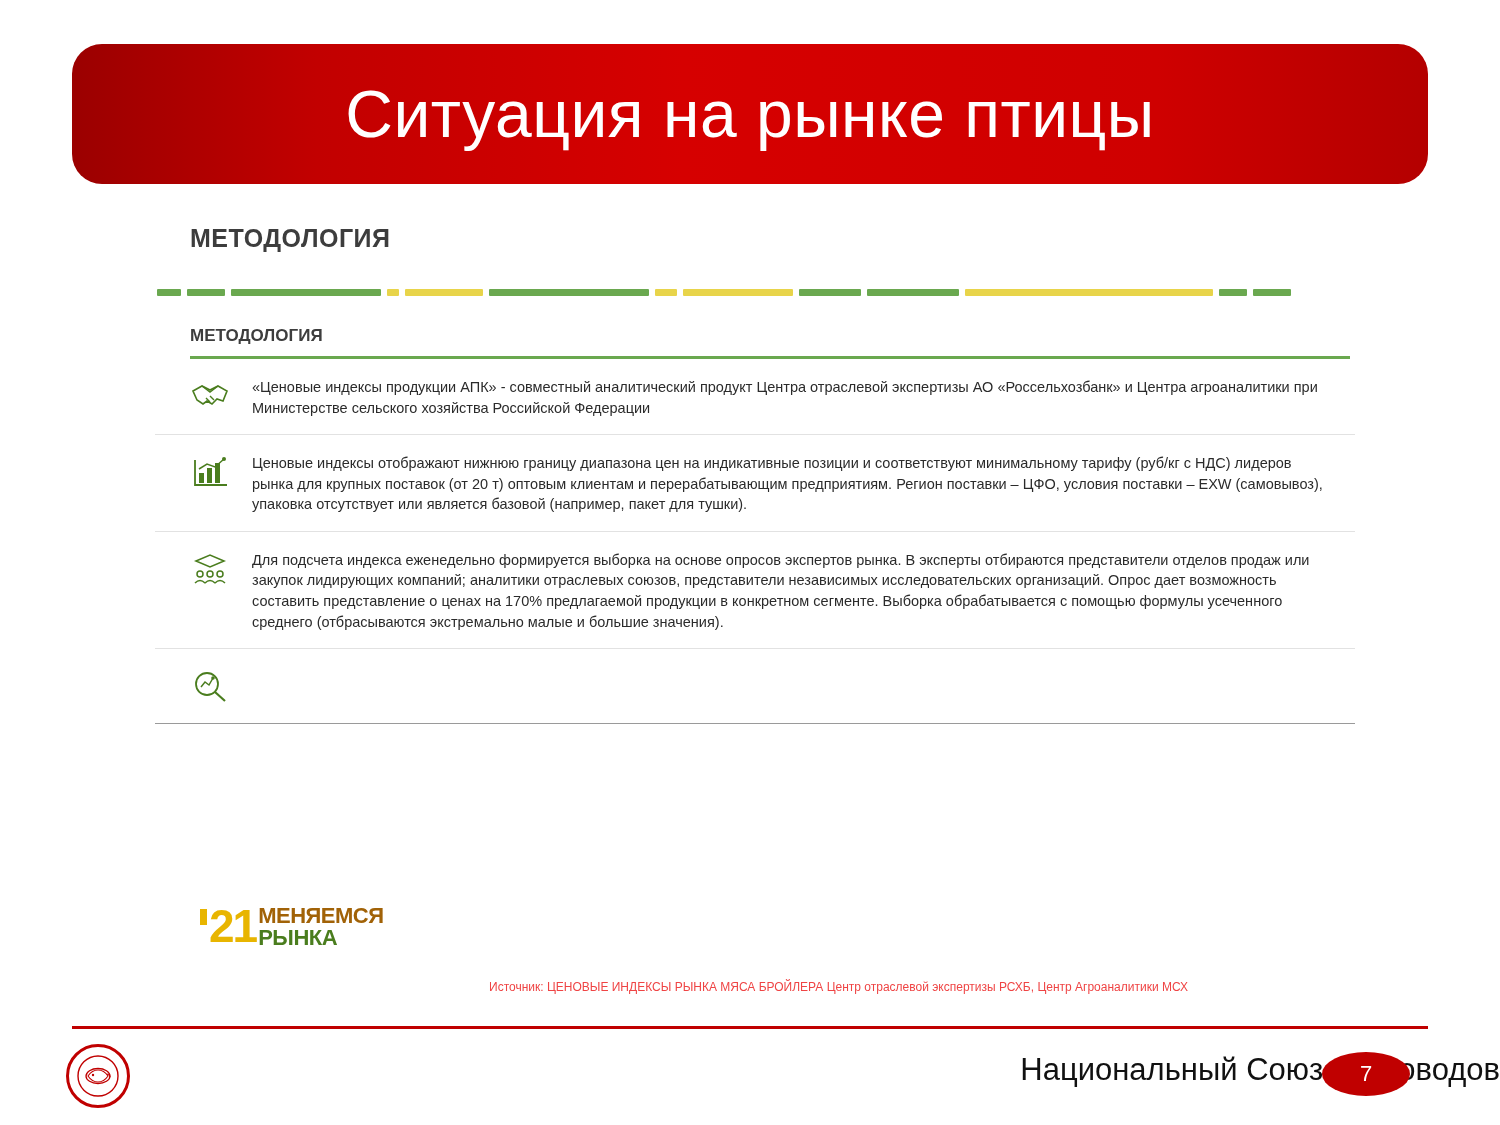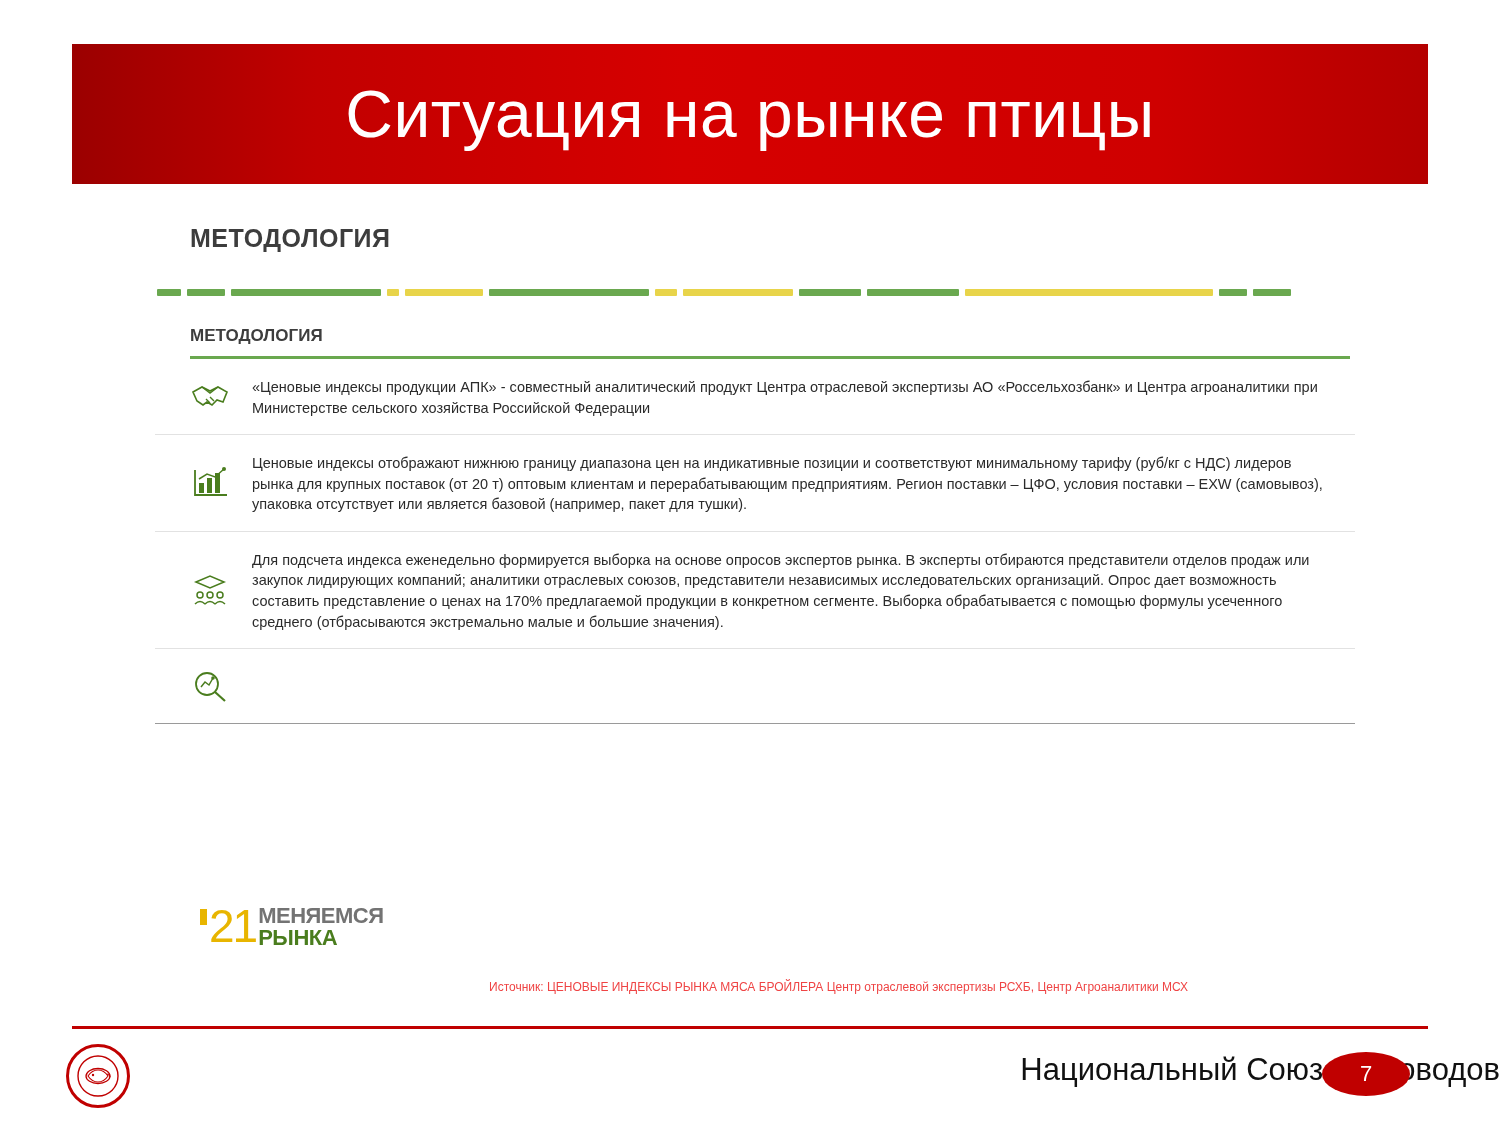--- a/index.html
+++ b/index.html
@@ -19,20 +19,21 @@
   .title-banner {
     position: absolute;
     left: 72px;
     top: 44px;
     width: 1356px;
     height: 140px;
     background: linear-gradient(90deg, #9b0000 0%, #c20000 18%, #d60000 45%, #cf0000 80%, #b40000 100%);
     display: flex;
     align-items: center;
     justify-content: center;
+    border-radius: 30px;
   }
   .title-text {
     color: #ffffff;
     font-size: 66px;
     font-weight: 400;
     letter-spacing: 0.5px;
     white-space: nowrap;
   }
 
   
@@ -73,21 +74,21 @@
   .green-rule {
     height: 3px;
     background: #6aa84f;
     margin: 0 0 0 35px;
     width: 1160px;
   }
 
   
   .row {
     display: flex;
-    align-items: center;
+    align-items: flex-start;
     padding: 18px 0 16px 35px;
     border-bottom: 1px solid #e2e2e2;
   }
   .row:last-child {
     border-bottom: 1px solid #9a9a9a;
   }
   .row-icon {
     width: 62px;
     min-width: 62px;
     padding-top: 2px;
@@ -109,33 +110,33 @@
   }
   .logo-bar {
     width: 7px;
     height: 16px;
     background: #e8b500;
     margin-right: 2px;
     margin-top: 4px;
   }
   .logo-21 {
     font-size: 46px;
-    font-weight: normal;
+    font-weight: bold;
     color: #e8b500;
     line-height: 0.95;
     letter-spacing: -2px;
   }
   .logo-words {
     margin-left: 2px;
     line-height: 1.0;
   }
   .logo-w1 {
     font-size: 22px;
     font-weight: bold;
-    color: #737373;
+    color: #a16207;
     letter-spacing: -0.5px;
   }
   .logo-w2 {
     font-size: 22px;
     font-weight: bold;
     color: #4a7d1e;
     letter-spacing: -0.5px;
   }
 
   

